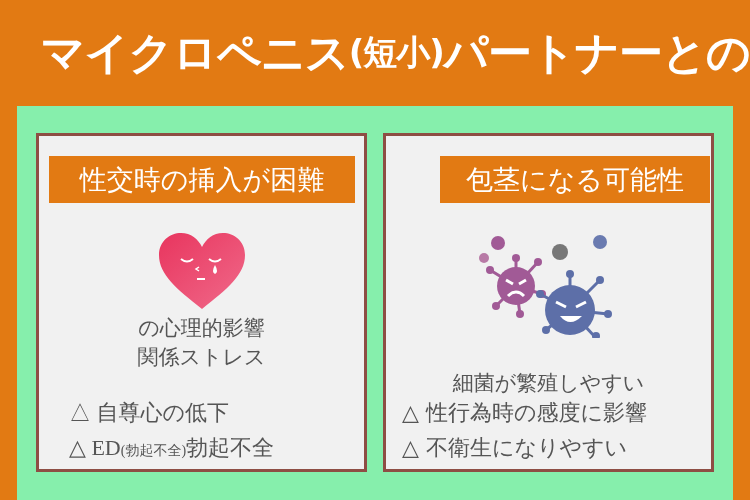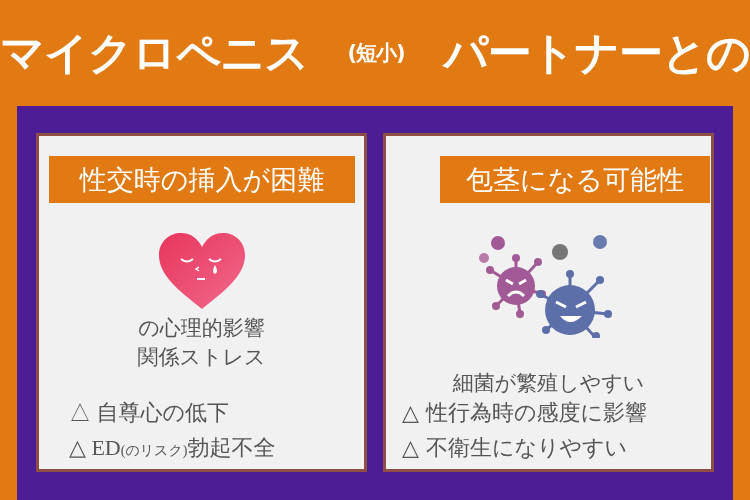--- a/index.html
+++ b/index.html
@@ -1,19 +1,19 @@
 <!DOCTYPE html>
 <html><head>
 <meta charset="utf-8">
 <style>
   html,body{margin:0;padding:0;}
   body{width:750px;height:500px;overflow:hidden;background:#e27a13;font-family:"DejaVu Sans","Liberation Sans",sans-serif;position:relative;}
-  .title{position:absolute;left:0;top:0;width:750px;height:106px;display:flex;align-items:center;justify-content:space-between;color:#fff;font-weight:bold;font-size:44px;letter-spacing:-1px;}
-  .title .small{font-size:21px;font-weight:bold;}
-  .panel{position:absolute;left:17px;top:106px;width:716px;height:394px;background:#4c1d95;}
+  .title{position:absolute;left:0;top:0;width:750px;height:106px;display:flex;align-items:center;justify-content:flex-end;color:#fff;font-weight:bold;font-size:44px;letter-spacing:-1px;}
+  .title .small{font-size:34px;font-weight:bold;}
+  .panel{position:absolute;left:17px;top:106px;width:716px;height:394px;background:#86efac;}
   .card{position:absolute;top:27px;height:339px;background:#f1f1f1;border:3px solid #8e4e44;box-sizing:border-box;}
   .card.left{left:19px;width:331px;}
   .card.right{left:366px;width:331px;}
   .badge{position:absolute;left:10px;top:20px;height:47px;background:#e27a13;color:#fff;font-size:27px;display:flex;align-items:center;justify-content:center;}
   .card.left .badge{left:10px;width:306px;}
   .card.right .badge{left:30px;width:270px;margin-left:24px;}
   .caption{position:absolute;left:0;width:100%;text-align:center;color:#555;font-size:21px;line-height:29px;}
   .bullets{position:absolute;left:30px;color:#555;font-size:22px;line-height:35px;}
   .bullets .sm{font-size:14px;}
   .icon-wrap{position:absolute;}
@@ -46,21 +46,21 @@
         <path d="M42 36 l-3 2 l3 2" stroke="#fff" stroke-width="1.5" fill="none"></path>
         <path d="M40 48 h8" stroke="#fff" stroke-width="2"></path>
       </svg>
     </div>
     <div class="caption" style="top:178px;">
       <div>の心理的影響</div>
       <div>関係ストレス</div>
     </div>
     <div class="bullets" style="top:259px;font-family:Liberation Serif, serif;">
       <div><span>△</span> <span>自尊心の低下</span></div>
-      <div><span>△</span> <span>ED</span><span class="sm">(のリスク)</span><span>勃起不全</span></div>
+      <div><span>△</span> <span>ED</span><span class="sm">(勃起不全)</span><span>勃起不全</span></div>
     </div>
   </div>
 
   <div class="card right">
     <div class="badge">包茎になる可能性</div>
     <div class="icon-wrap" style="left:90px;top:82px;">
       <svg width="150" height="120" viewBox="0 0 150 120">
         <g fill="#a15a96" stroke="#a15a96">
           <circle cx="22" cy="25" r="7" stroke="none"></circle>
           <circle cx="8" cy="40" r="5" fill="#b87aa6" stroke="none"></circle>

